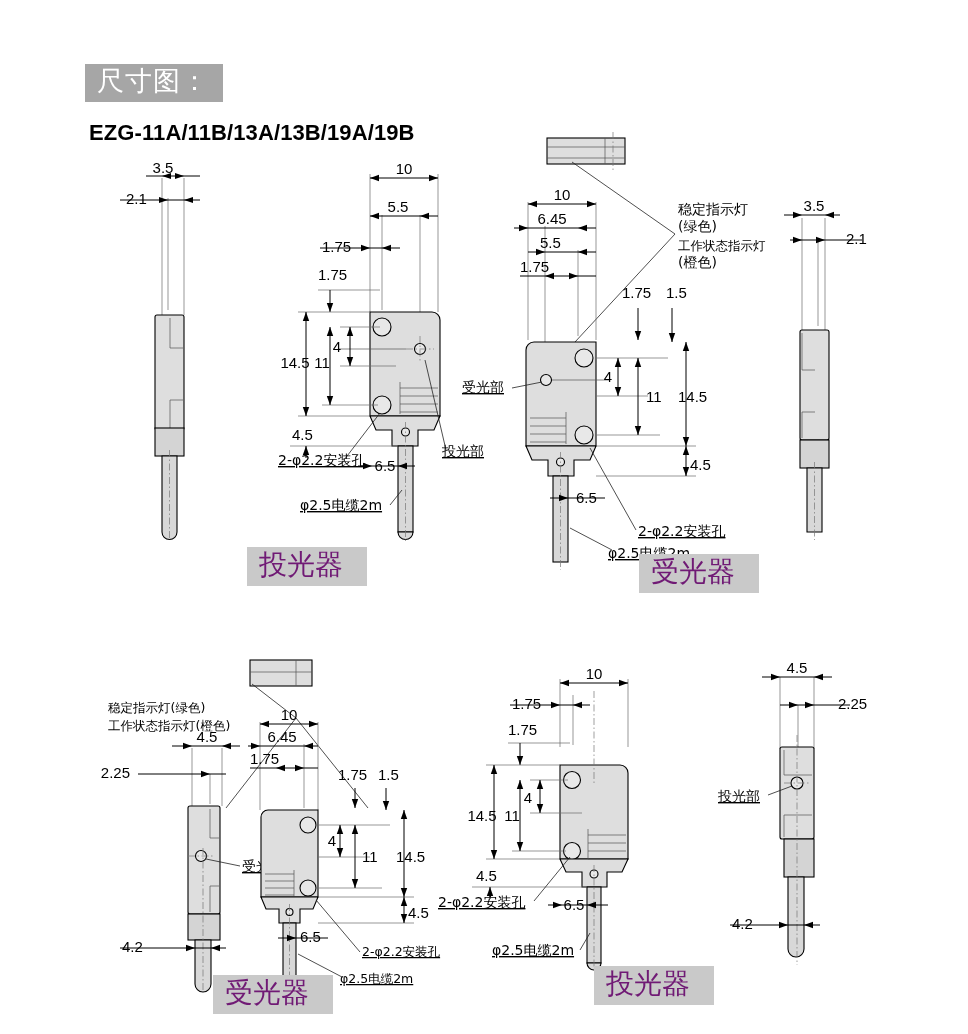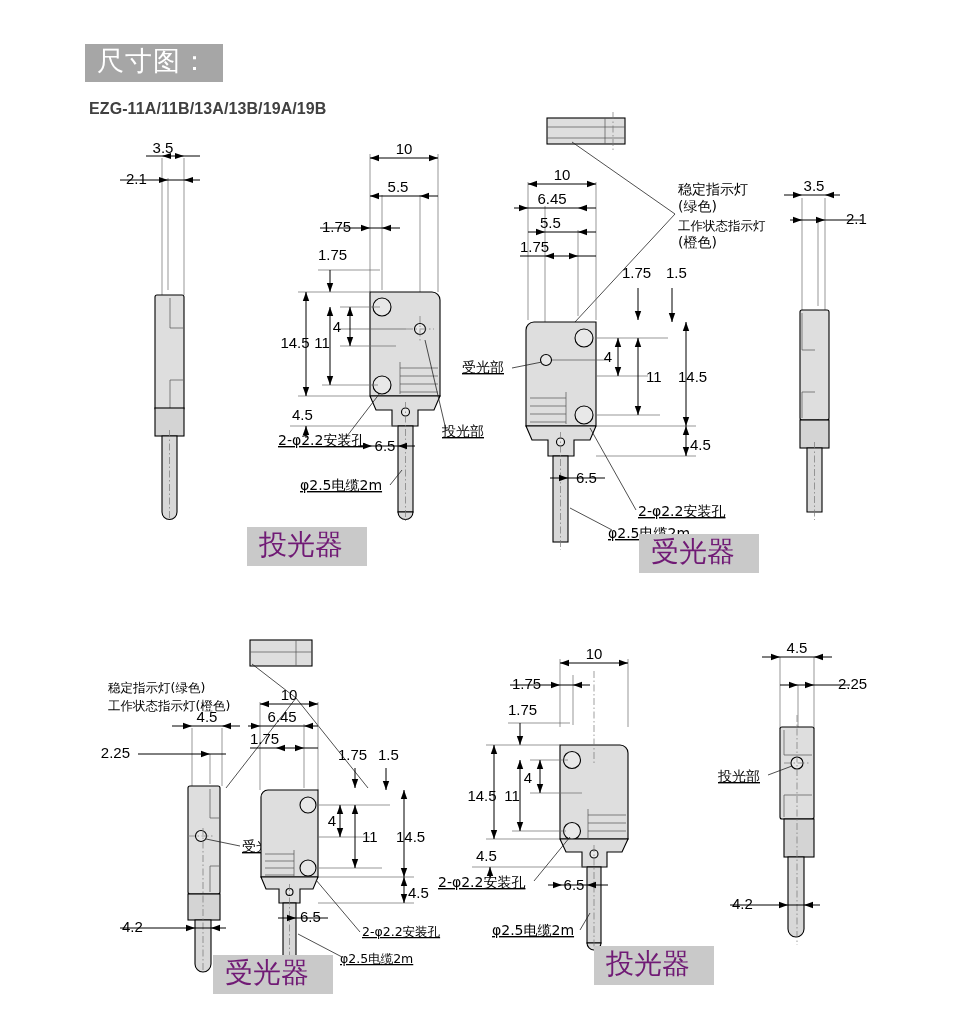--- a/index.html
+++ b/index.html
@@ -1,26 +1,26 @@
 <!DOCTYPE html>
 <html><head>
 <meta charset="utf-8">
 <style>
   html,body{margin:0;padding:0;background:#ffffff;}
   body{width:968px;height:1034px;position:relative;
        font-family:"Liberation Sans","DejaVu Sans",sans-serif;
        color:#1a1a1a;overflow:hidden;}
-  .page{position:absolute;inset:0;}
+  .page{position:absolute;inset:0;margin-top:20px;}
 
   .section-title{position:absolute;left:85px;top:44px;
       background:#a6a6a6;color:#ffffff;font-size:27px;font-weight:400;
       letter-spacing:1px;padding:4px 14px 7px 12px;line-height:1;}
 
-  .model-head{position:absolute;color:#404040;font-weight:bold;
-      font-size:16px;letter-spacing:0.1px;white-space:nowrap;}
+  .model-head{position:absolute;color:#000000;font-weight:bold;
+      font-size:22px;letter-spacing:0.1px;white-space:nowrap;}
   .model-head.m1{left:89px;top:100px;}
   .model-head.m2{left:89px;top:593px;}
 
   .caption{position:absolute;background:#c9c9c9;color:#701a75;
       font-size:28px;padding:3px 24px 5px 12px;line-height:1.1;white-space:nowrap;}
   .cap-a{left:247px;top:527px;}
   .cap-b{left:639px;top:534px;}
   .cap-c{left:213px;top:955px;}
   .cap-d{left:594px;top:946px;}
 

